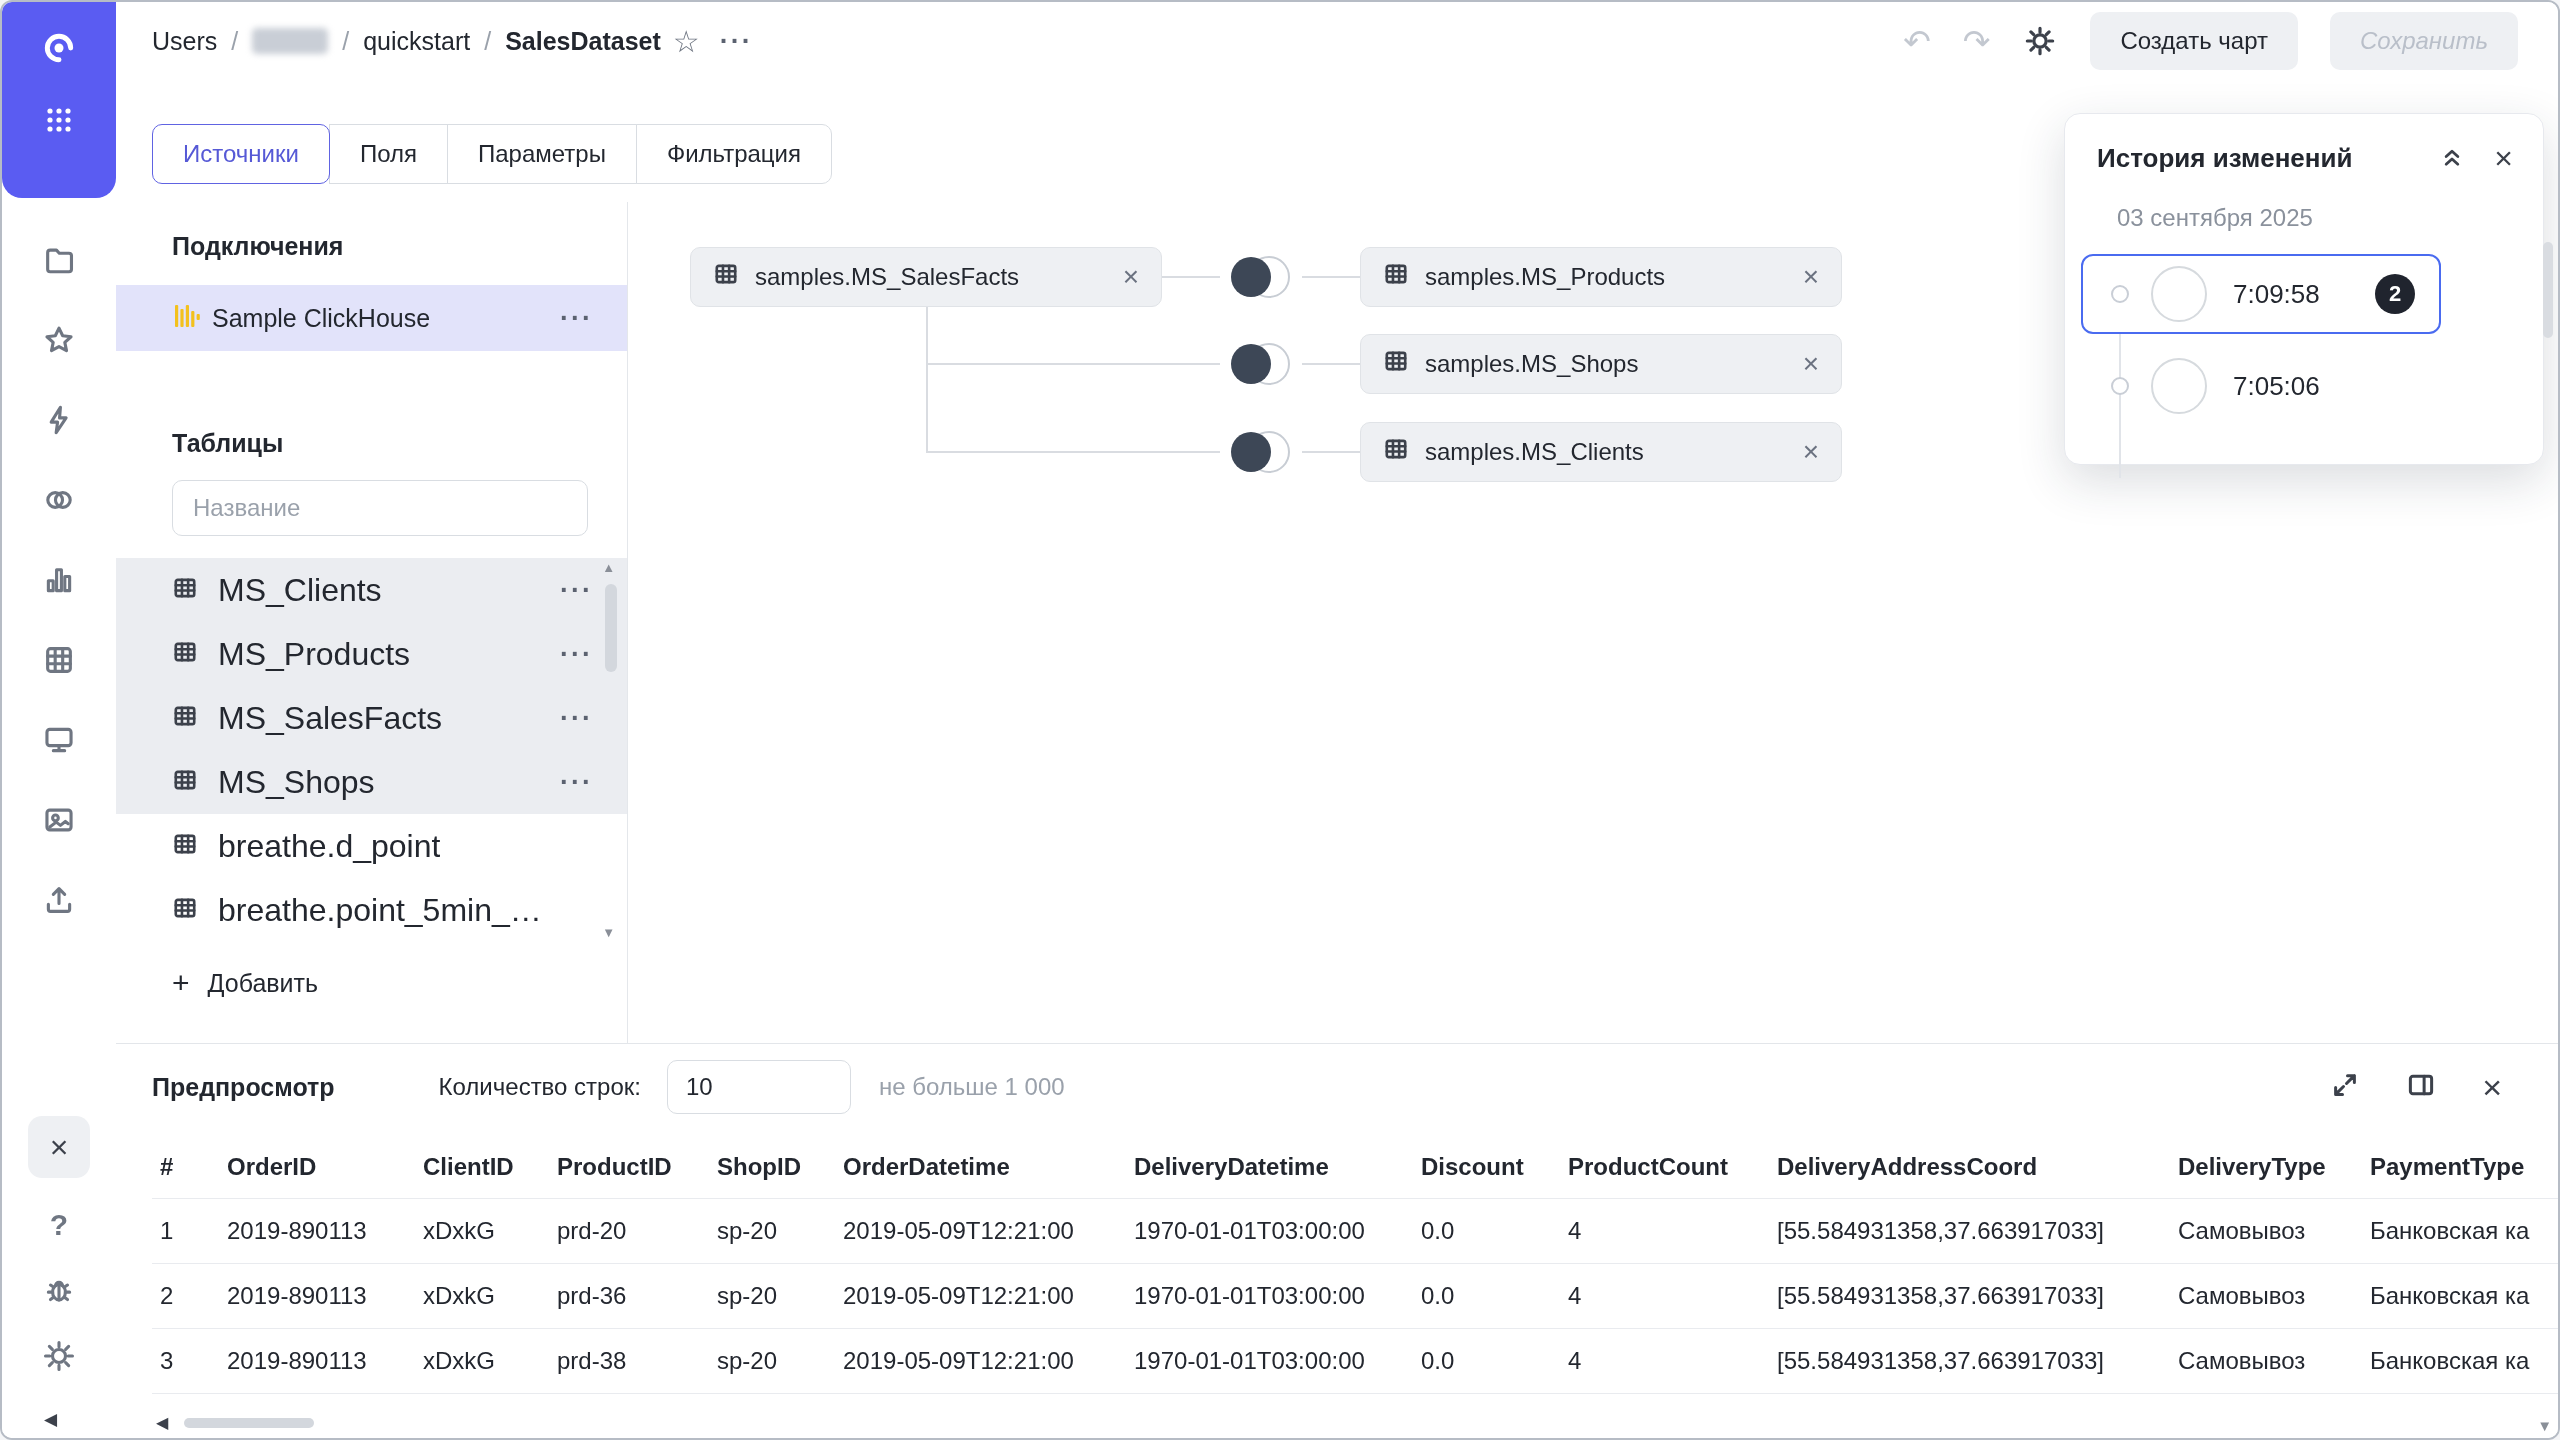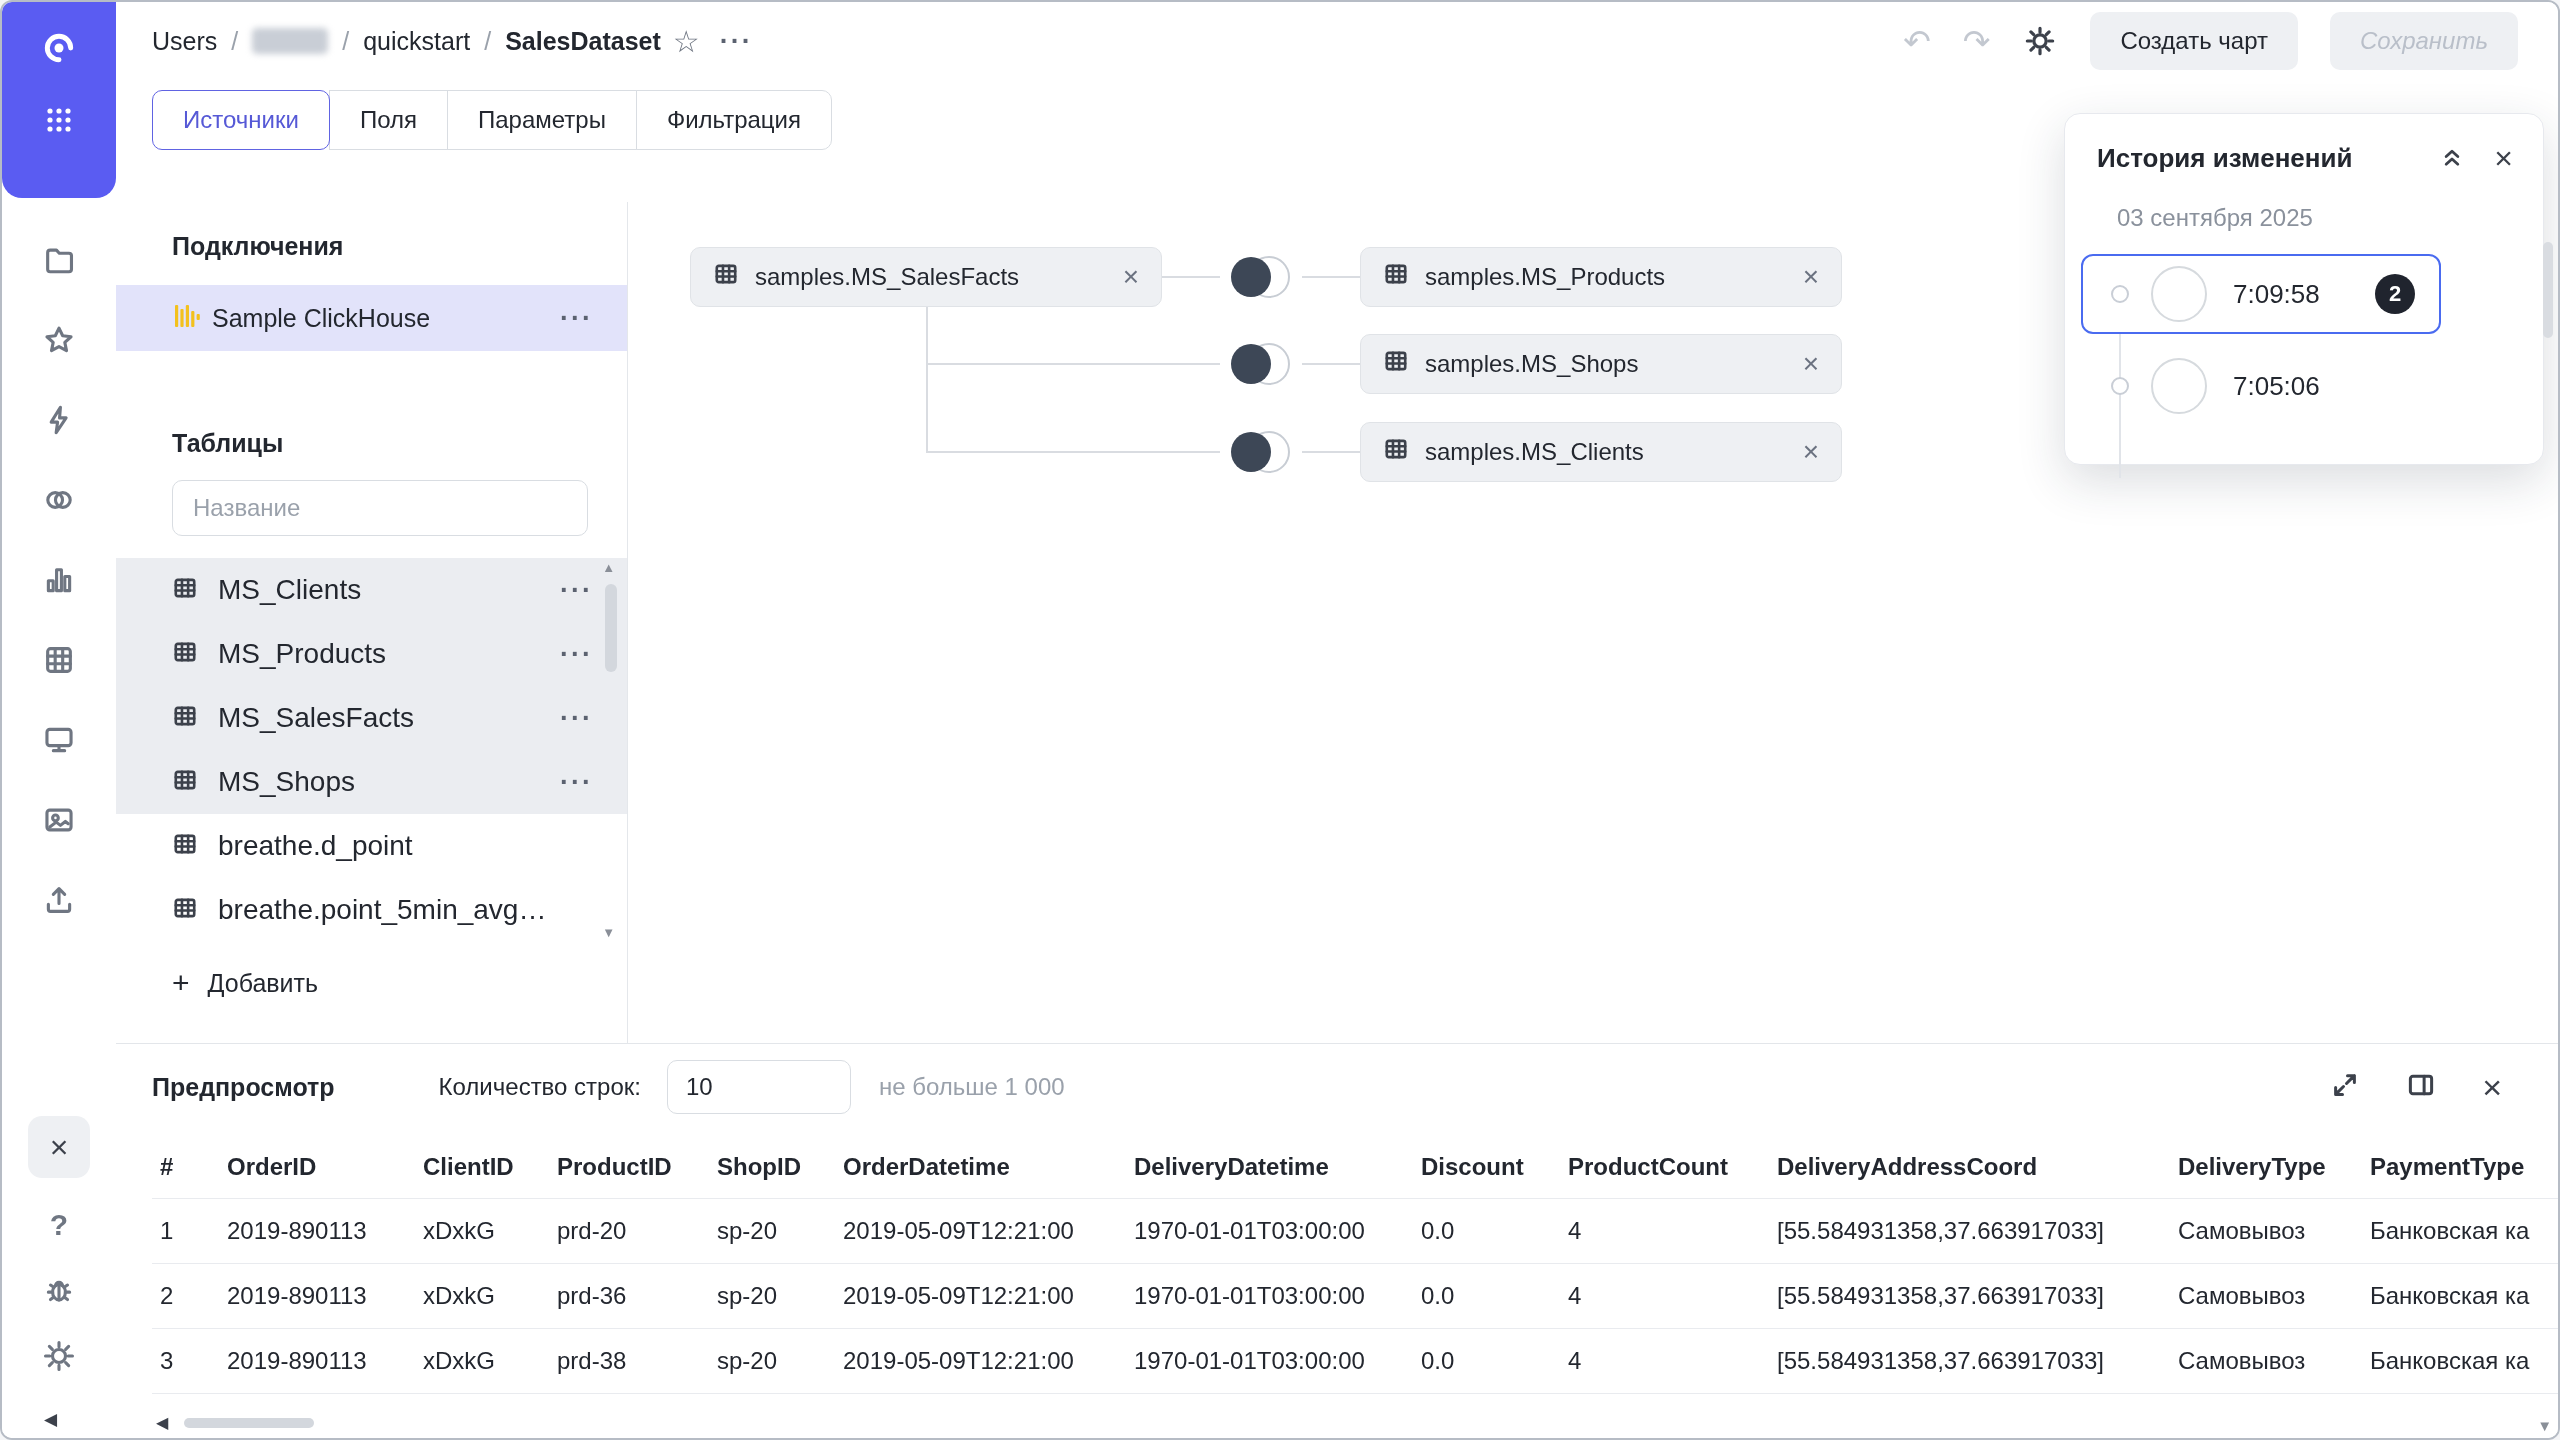--- a/index.html
+++ b/index.html
@@ -26,39 +26,39 @@
   .crumb-last{font-weight:700;cursor:default;}
   .tb-star{font-size:30px;color:#6f7682;margin-left:12px;cursor:pointer;}
   .menu-dots{color:#5b6270;font-size:27px;font-weight:700;letter-spacing:2px;cursor:pointer;}
   .tb-dots{margin-left:20px;}
   .topbar-right{margin-left:auto;display:flex;align-items:center;gap:32px;}
   .undo-redo{font-size:33px;color:#c3c8d0;cursor:pointer;line-height:1;}
   .btn{height:58px;border-radius:10px;background:#eef0f3;border:none;font-size:24px;padding:0 30px;font-family:inherit;color:#23272f;cursor:pointer;}
   .btn.disabled{color:#b9bfc9;cursor:default;font-style:italic;}
 
   
-  .tabsrow{position:absolute;left:150px;top:88px;display:flex;z-index:5;}
+  .tabsrow{position:absolute;left:150px;top:122px;display:flex;z-index:5;}
   .tab{height:60px;padding:0 30px;display:flex;align-items:center;font-size:24px;border:1px solid #d9dde2;background:#fff;margin-left:-1px;color:#23272f;cursor:pointer;box-sizing:border-box;}
   .tab:first-child{margin-left:0;border-radius:10px 0 0 10px;}
   .tab:last-child{border-radius:0 10px 10px 0;}
   .tab.selected{border:1px solid #6063e2;color:#5659d6;border-radius:10px;z-index:2;}
 
   
   .sidepanel{position:absolute;left:114px;top:200px;width:512px;height:841px;border-right:1px solid #e4e7eb;box-sizing:border-box;background:#fff;}
   .sp-title{font-weight:700;font-size:25px;padding:30px 0 24px 56px;}
   .conn-row{height:66px;background:#e2e3fa;display:flex;align-items:center;padding:0 34px 0 56px;gap:12px;cursor:pointer;}
   .conn-name{font-size:25px;}
   .row-menu{margin-left:auto;}
   .tables-title{font-weight:700;font-size:25px;padding:78px 0 22px 56px;}
   .sp-search{display:block;width:416px;margin-left:56px;height:56px;border:1px solid #d9dde2;border-radius:10px;font-size:24px;padding:0 20px;box-sizing:border-box;color:#23272f;font-family:inherit;outline:none;}
   .sp-search::placeholder{color:#9aa1ab;}
   .tbl-list{position:relative;margin-top:22px;}
   .tbl-row{height:64px;display:flex;align-items:center;gap:20px;padding:0 34px 0 56px;cursor:pointer;}
   .tbl-row.hl{background:#ebedf1;}
-  .tbl-name{font-size:28px;white-space:nowrap;overflow:hidden;text-overflow:ellipsis;max-width:340px;}
+  .tbl-name{font-size:32px;white-space:nowrap;overflow:hidden;text-overflow:ellipsis;max-width:340px;}
   .sp-scroll-up{position:absolute;right:12px;top:2px;font-size:13px;color:#8a8f98;cursor:pointer;}
   .sp-scroll-thumb{position:absolute;right:10px;top:26px;width:12px;height:88px;background:#d3d7dd;border-radius:6px;cursor:pointer;}
   .sp-scroll-down{position:absolute;right:12px;bottom:2px;font-size:13px;color:#8a8f98;cursor:pointer;}
   .add-row{display:flex;align-items:center;gap:18px;padding-left:56px;margin-top:26px;font-size:25px;cursor:pointer;}
   .add-plus{font-size:30px;line-height:1;color:#23272f;}
 
   
   .canvas{position:absolute;left:626px;top:200px;right:0;height:841px;overflow:hidden;background:#fff;}
   .node{position:absolute;height:60px;background:#eef0f3;border:1px solid #e0e3e7;border-radius:10px;display:flex;align-items:center;gap:16px;padding:0 22px;font-size:24px;color:#23272f;box-sizing:border-box;cursor:grab;}
   .node-label{white-space:nowrap;overflow:hidden;}

